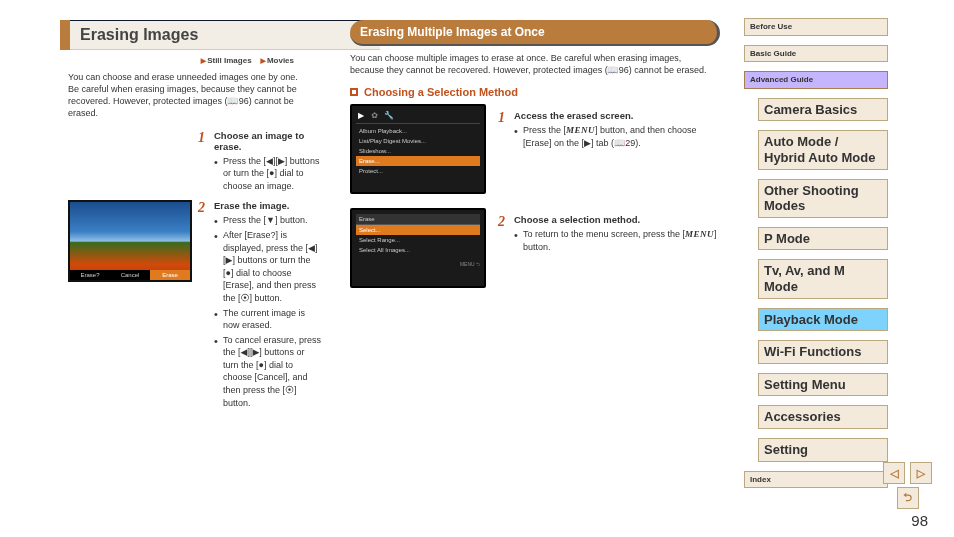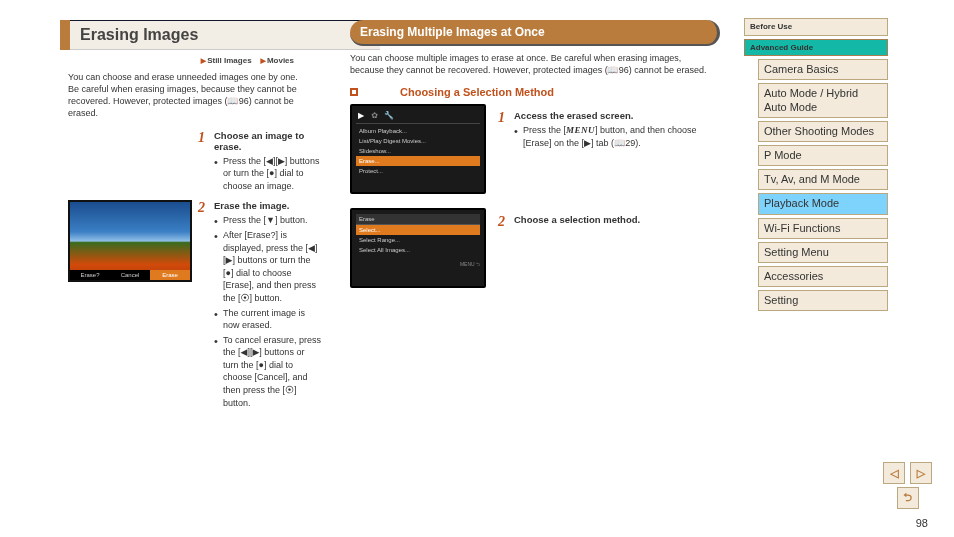--- a/index.html
+++ b/index.html
@@ -60,21 +60,21 @@
   .photo .bottombar { position:absolute; bottom:0; left:0; right:0; height:10px; background:#000; display:flex;}
   .photo .bb { flex:1; text-align:center; color:#ccc; font-size:6px; line-height:10px;}
   .photo .bb.sel { background:#e07a1e; color:#fff;}
 
   
   .sub-heading {
     background:#b97c3d; color:#fff; font-size:12px; font-weight:bold;
     padding:5px 10px; border-right:3px solid #555; border-bottom:2px solid #555;
     width:370px; margin-bottom:6px;border-radius:13px;
   }
-  .sub-sub { display:flex; align-items:center; margin:8px 0 6px 0;gap:36px;}
+  .sub-sub { display:flex; align-items:center; margin:8px 0 6px 0;}
   .sub-sub .sq { width:8px; height:8px; background:#fff; border:2px solid #c1521d; margin-right:6px;}
   .sub-sub .t { color:#c1521d; font-weight:bold; font-size:11px;}
 
   .screenshot {
     width:136px; height:90px; background:#1a1a1a; border:2px solid #000; border-radius:2px;
     padding:4px; color:#ccc; font-size:6px; float:left; margin-right:8px;
   }
   .screenshot .tabs { display:flex; gap:7px; border-bottom:1px solid #444; padding:1px 2px 3px 2px; margin-bottom:2px;}
   .screenshot .tabs span { color:#888; font-size:8px;}
   .screenshot .tabs .act { color:#fff;}
@@ -83,34 +83,34 @@
   .screenshot .hd { background:#333; border-bottom:1px solid #555;}
   .screenshot .ft { text-align:right; color:#888; margin-top:6px; font-size:5px;}
 
   .row-c2 { overflow:hidden; margin-bottom:14px;}
   .menu-word { font-family:'Times New Roman', serif; font-weight:bold; letter-spacing:0.5px;font-style:italic;}
 
   
   .nav-item {
     background:#f3eadb; border:1px solid #bba87f;
     padding:3px 5px; font-size:8px; font-weight:bold; color:#333;
-    margin-bottom:3px; line-height:1.2;
-  }
-  .nav-item.active { background:#14b8a6; border-color:#a87e4e;}
+    margin-bottom:9px; line-height:1.2;
+  }
+  .nav-item.active { background:#c4b5fd; border-color:#a87e4e;}
   .nav-item.active2 { background:#7dd3fc; }
   .nav-sub { margin-left:14px; }
-  .nav-sub .nav-item { font-weight:normal; font-size:11px;}
+  .nav-sub .nav-item { font-weight:bold; font-size:13px;}
 
   .pager { position:absolute; right:22px; bottom:28px; }
   .pgbtn {
     display:inline-flex; width:22px; height:22px; background:#f3eadb; border:1px solid #bba87f;
     align-items:center; justify-content:center; color:#b97c3d; font-size:11px; font-weight:bold;
     margin-left:2px;
   }
-  .pgnum { position:absolute; right:26px; bottom:8px; font-size:11px; color:#333;}
+  .pgnum { position:absolute; right:26px; bottom:8px; font-size:15px; color:#333;}
   .clearfix:after{content:"";display:table;clear:both;}
 </style>
 </head>
 <body>
 
 <div class="page">
 
   <div class="col col1">
     <div class="main-heading">
       <div class="bar"></div>
@@ -196,41 +196,44 @@
         <div class="row hl">Select...</div>
         <div class="row">Select Range...</div>
         <div class="row">Select All Images...</div>
         <div class="ft">MENU ⮌</div>
       </div>
       <div class="step-block" style="margin-left:148px;">
         <div class="step-num">2</div>
         <div class="step-body">
           <div class="step-title">Choose a selection method.</div>
           <ul>
+            <li><span>To return to the menu screen, press the [</span><span class="menu-word">MENU</span><span>] button.</span></li>
           </ul>
         </div>
       </div>
     </div>
   </div>
 
   <div class="sidebar">
     <div class="nav-item">Before Use</div>
+    <div class="nav-item">Basic Guide</div>
     <div class="nav-item active">Advanced Guide</div>
     <div class="nav-sub">
       <div class="nav-item">Camera Basics</div>
       <div class="nav-item">Auto Mode / Hybrid Auto Mode</div>
       <div class="nav-item">Other Shooting Modes</div>
       <div class="nav-item">P Mode</div>
       <div class="nav-item">Tv, Av, and M Mode</div>
       <div class="nav-item active2">Playback Mode</div>
       <div class="nav-item">Wi-Fi Functions</div>
       <div class="nav-item">Setting Menu</div>
       <div class="nav-item">Accessories</div>
       <div class="nav-item">Setting</div>
     </div>
+    <div class="nav-item">Index</div>
   </div>
 
   <div class="pager">
     <div>
       <span class="pgbtn">◁</span>
       <span class="pgbtn">▷</span>
     </div>
     <div style="text-align:center;margin-top:3px;">
       <span class="pgbtn">⮌</span>
     </div>

